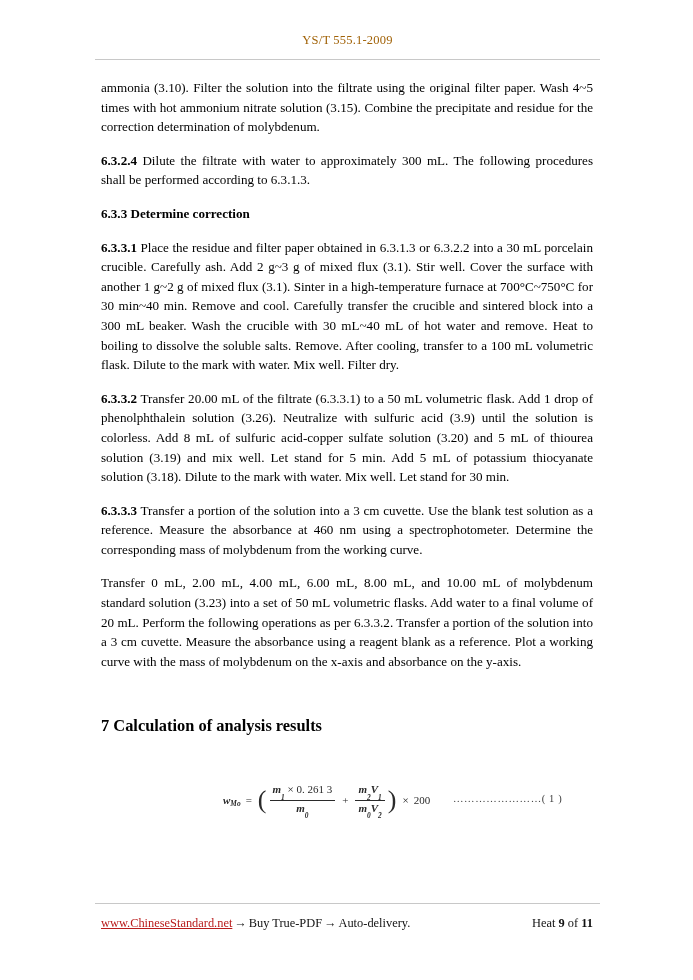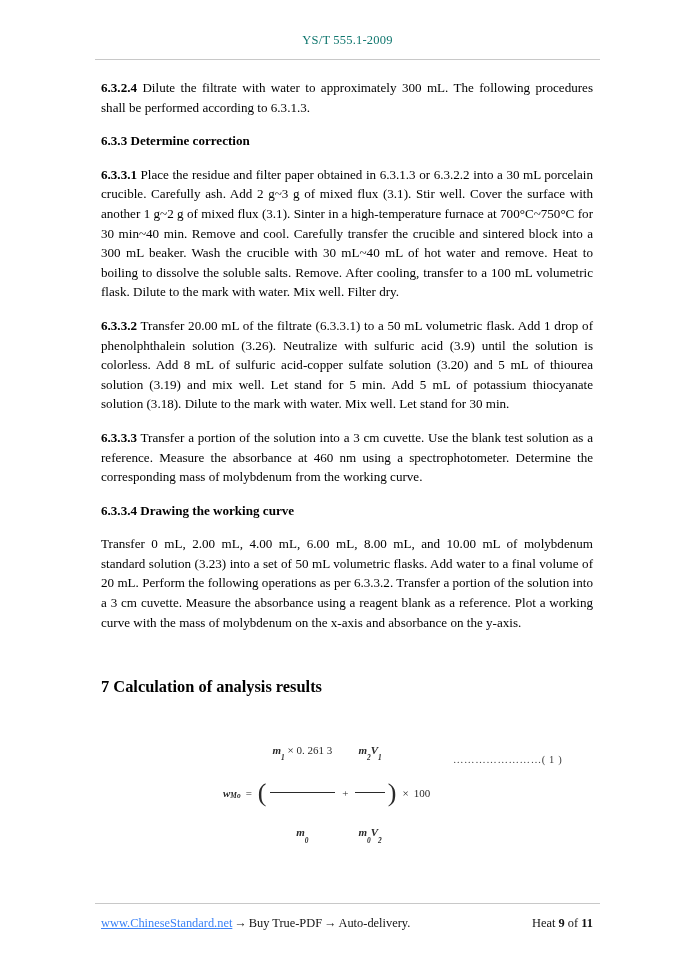--- a/index.html
+++ b/index.html
@@ -25,21 +25,21 @@
 
   
   .header {
     position: absolute;
     left: 95px;
     top: 33px;
     width: 505px;
     text-align: center;
     font-size: 12.5px;
     letter-spacing: 0.2px;
-    color: #0f766e;
+    color: #a16207;
   }
   .header-rule {
     position: absolute;
     left: 95px;
     top: 59px;
     width: 505px;
     height: 1px;
     background: #c8c8c8;
   }
 
@@ -117,21 +117,20 @@
     font-weight: 300;
     margin: 0 1px;
     color: #2a2a2a;
   }
   .frac {
     display: inline-flex;
     flex-direction: column;
     align-items: center;
     vertical-align: middle;
     margin: 0 2px;
-    gap: 32px;
   }
   .frac .numer {
     padding: 0 3px 1px 3px;
     white-space: nowrap;
     font-size: 11px;
   }
   .frac .bar {
     width: 100%;
     height: 1px;
     background: #2a2a2a;
@@ -170,38 +169,41 @@
     display: flex;
     justify-content: space-between;
     align-items: baseline;
     color: #111;
   }
   .footer-left {
     white-space: nowrap;
   }
   .footer-link {
     text-decoration: underline;
-    color: #3b82f6;
+    color: #b91c1c;
   }
   .arrow { margin: 0 2px; }
   .footer-right { white-space: nowrap; }
   .footer-right b { font-weight: bold; }
 </style>
 </head>
 <body>
 
 <div class="page">
 
   <div class="header">
     <span>YS/T 555.1-2009</span>
   </div>
   <div class="header-rule"></div>
 
   <div class="content">
 
+    <p class="body-par">
+      <span>ammonia (3.10). Filter the solution into the filtrate using the original filter paper. Wash 4~5 times with hot ammonium nitrate solution (3.15). Combine the precipitate and residue for the correction determination of molybdenum.</span>
+    </p>
 
     <p class="body-par">
       <span class="num">6.3.2.4</span>
       <span>Dilute the filtrate with water to approximately 300 mL. The following procedures shall be performed according to 6.3.1.3.</span>
     </p>
 
     <h3 class="sub-head">6.3.3 Determine correction</h3>
 
     <p class="body-par">
       <span class="num">6.3.3.1</span>
@@ -211,21 +213,20 @@
     <p class="body-par">
       <span class="num">6.3.3.2</span>
       <span>Transfer 20.00 mL of the filtrate (6.3.3.1) to a 50 mL volumetric flask. Add 1 drop of phenolphthalein solution (3.26). Neutralize with sulfuric acid (3.9) until the solution is colorless. Add 8 mL of sulfuric acid-copper sulfate solution (3.20) and 5 mL of thiourea solution (3.19) and mix well. Let stand for 5 min. Add 5 mL of potassium thiocyanate solution (3.18). Dilute to the mark with water. Mix well. Let stand for 30 min.</span>
     </p>
 
     <p class="body-par">
       <span class="num">6.3.3.3</span>
       <span>Transfer a portion of the solution into a 3 cm cuvette. Use the blank test solution as a reference. Measure the absorbance at 460 nm using a spectrophotometer. Determine the corresponding mass of molybdenum from the working curve.</span>
     </p>
 
-    <h3 class="sub-head">6.3.3.4 Drawing the working curve</h3>
 
     <p class="body-par">
       <span>Transfer 0 mL, 2.00 mL, 4.00 mL, 6.00 mL, 8.00 mL, and 10.00 mL of molybdenum standard solution (3.23) into a set of 50 mL volumetric flasks. Add water to a final volume of 20 mL. Perform the following operations as per 6.3.3.2. Transfer a portion of the solution into a 3 cm cuvette. Measure the absorbance using a reagent blank as a reference. Plot a working curve with the mass of molybdenum on the x-axis and absorbance on the y-axis.</span>
     </p>
 
     <div class="spacer-big"></div>
 
     <h2 class="section-head">7 Calculation of analysis results</h2>
 
     <div class="spacer-mid"></div>
@@ -247,21 +248,21 @@
         <span class="op">+</span>
 
         <span class="frac">
           <span class="numer"><span class="var">m</span><span class="sub">2</span><span class="var">V</span><span class="sub">1</span></span>
           <span class="bar"></span>
           <span class="denom"><span class="var">m</span><span class="sub">0</span><span class="var">V</span><span class="sub">2</span></span>
         </span>
 
         <span class="paren">)</span>
         <span class="op">×</span>
-        <span>100</span>
+        <span>200</span>
       </div>
 
       <div class="eq-number">……………………( 1 )</div>
     </div>
 
   </div>
 
   <div class="footer-rule"></div>
 
   <div class="footer">

